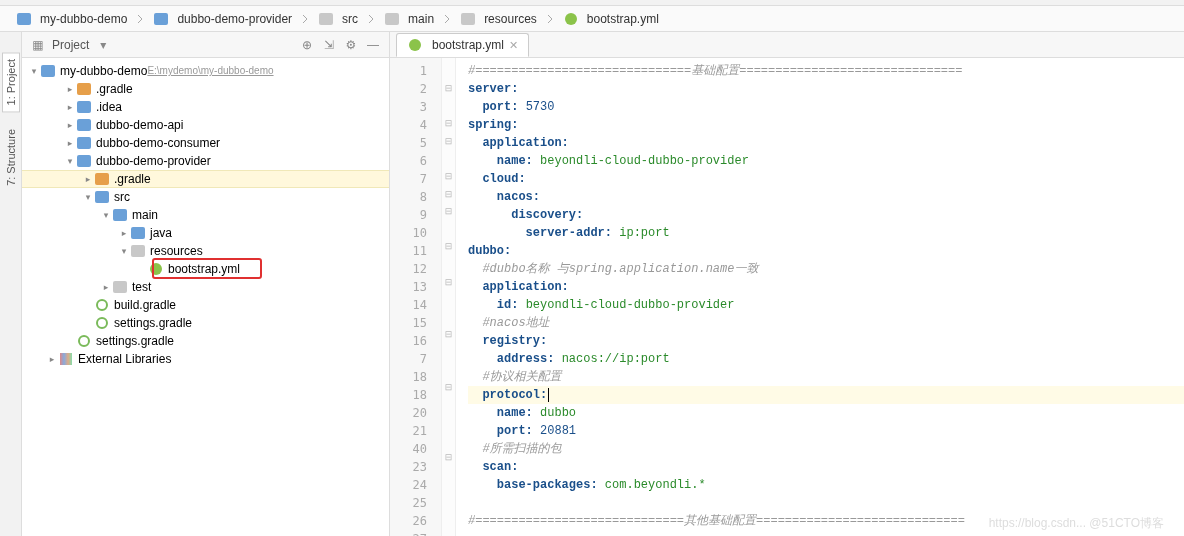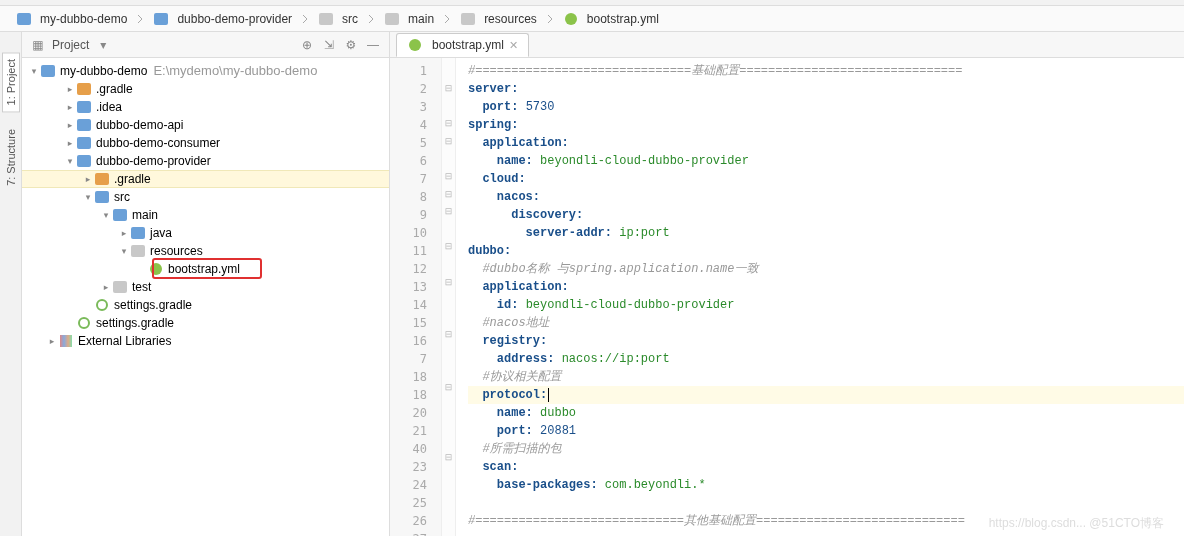--- a/index.html
+++ b/index.html
@@ -18,21 +18,21 @@
 .panel-head .spacer { flex:1; }
 .panel-icon { width:16px; height:16px; color:#888; cursor:pointer; display:flex; align-items:center; justify-content:center;}
 .tree { flex:1; overflow:auto; padding:4px 0 0 0;}
 .tree-row { display:flex; align-items:center; height:18px; line-height:18px; padding-right:6px; white-space:nowrap; cursor:pointer;}
 .tree-row.selected { background:#fff8dc; border-top:1px solid #f0e8b8; border-bottom:1px solid #f0e8b8; }
 .tree-row.highlighted { position:relative; }
 .red-box { position:absolute; left:130px; top:-2px; width:110px; height:21px; border:2px solid #e03030; border-radius:3px; pointer-events:none; }
 .caret { width:12px; display:inline-flex; justify-content:center; color:#888; font-size:9px;}
 .node-icon { width:16px; height:16px; display:inline-flex; align-items:center; justify-content:center; margin-right:4px;}
 .label { color:#000; }
-.label.dim { color:#999; margin-left:6px; font-size:13px;}
+.label.dim { color:#999; font-size:10px;text-decoration:underline;}
 .folder-ic { width:14px;height:12px;background:#c8a86a;border-radius:2px;position:relative;}
 .folder-ic.orange{background:#e69f4a;}
 .folder-ic.module{background:#6aa0d8;}
 .folder-ic.gray{background:#c8c8c8;}
 .gear-ic{width:12px;height:12px;border-radius:50%;border:2px solid #7aba5a;position:relative;}
 .yml-ic{width:12px;height:12px;border-radius:50%;background:#8bc34a;}
 .lib-ic{width:12px;height:12px;background:linear-gradient(90deg,#d88,#8ad,#da8,#8da);}
 .editor-wrap { flex:1; display:flex; flex-direction:column; }
 .tab-bar { height:26px; background:#f7f7f7; border-bottom:1px solid #ddd; display:flex; align-items:flex-end; padding-left:6px;}
 .tab { display:flex; align-items:center; gap:5px; height:24px; padding:0 10px; background:#fff; border:1px solid #ccc; border-bottom:1px solid #fff; border-radius:3px 3px 0 0; font-size:12px;}
@@ -223,20 +223,27 @@
           </span>
           <span class="label">bootstrap.yml</span>
           <div class="red-box"></div>
         </div>
         <div class="tree-row" style="padding-left: 78px;">
           <span class="caret">▸</span>
           <span class="node-icon">
             <span class="folder-ic gray"></span>
           </span>
           <span class="label">test</span>
+        </div>
+        <div class="tree-row" style="padding-left: 60px;">
+          <span class="caret"></span>
+          <span class="node-icon">
+            <span class="gear-ic"></span>
+          </span>
+          <span class="label">build.gradle</span>
         </div>
         <div class="tree-row" style="padding-left: 60px;">
           <span class="caret"></span>
           <span class="node-icon">
             <span class="gear-ic"></span>
           </span>
           <span class="label">settings.gradle</span>
         </div>
         <div class="tree-row" style="padding-left: 42px;">
           <span class="caret"></span>

